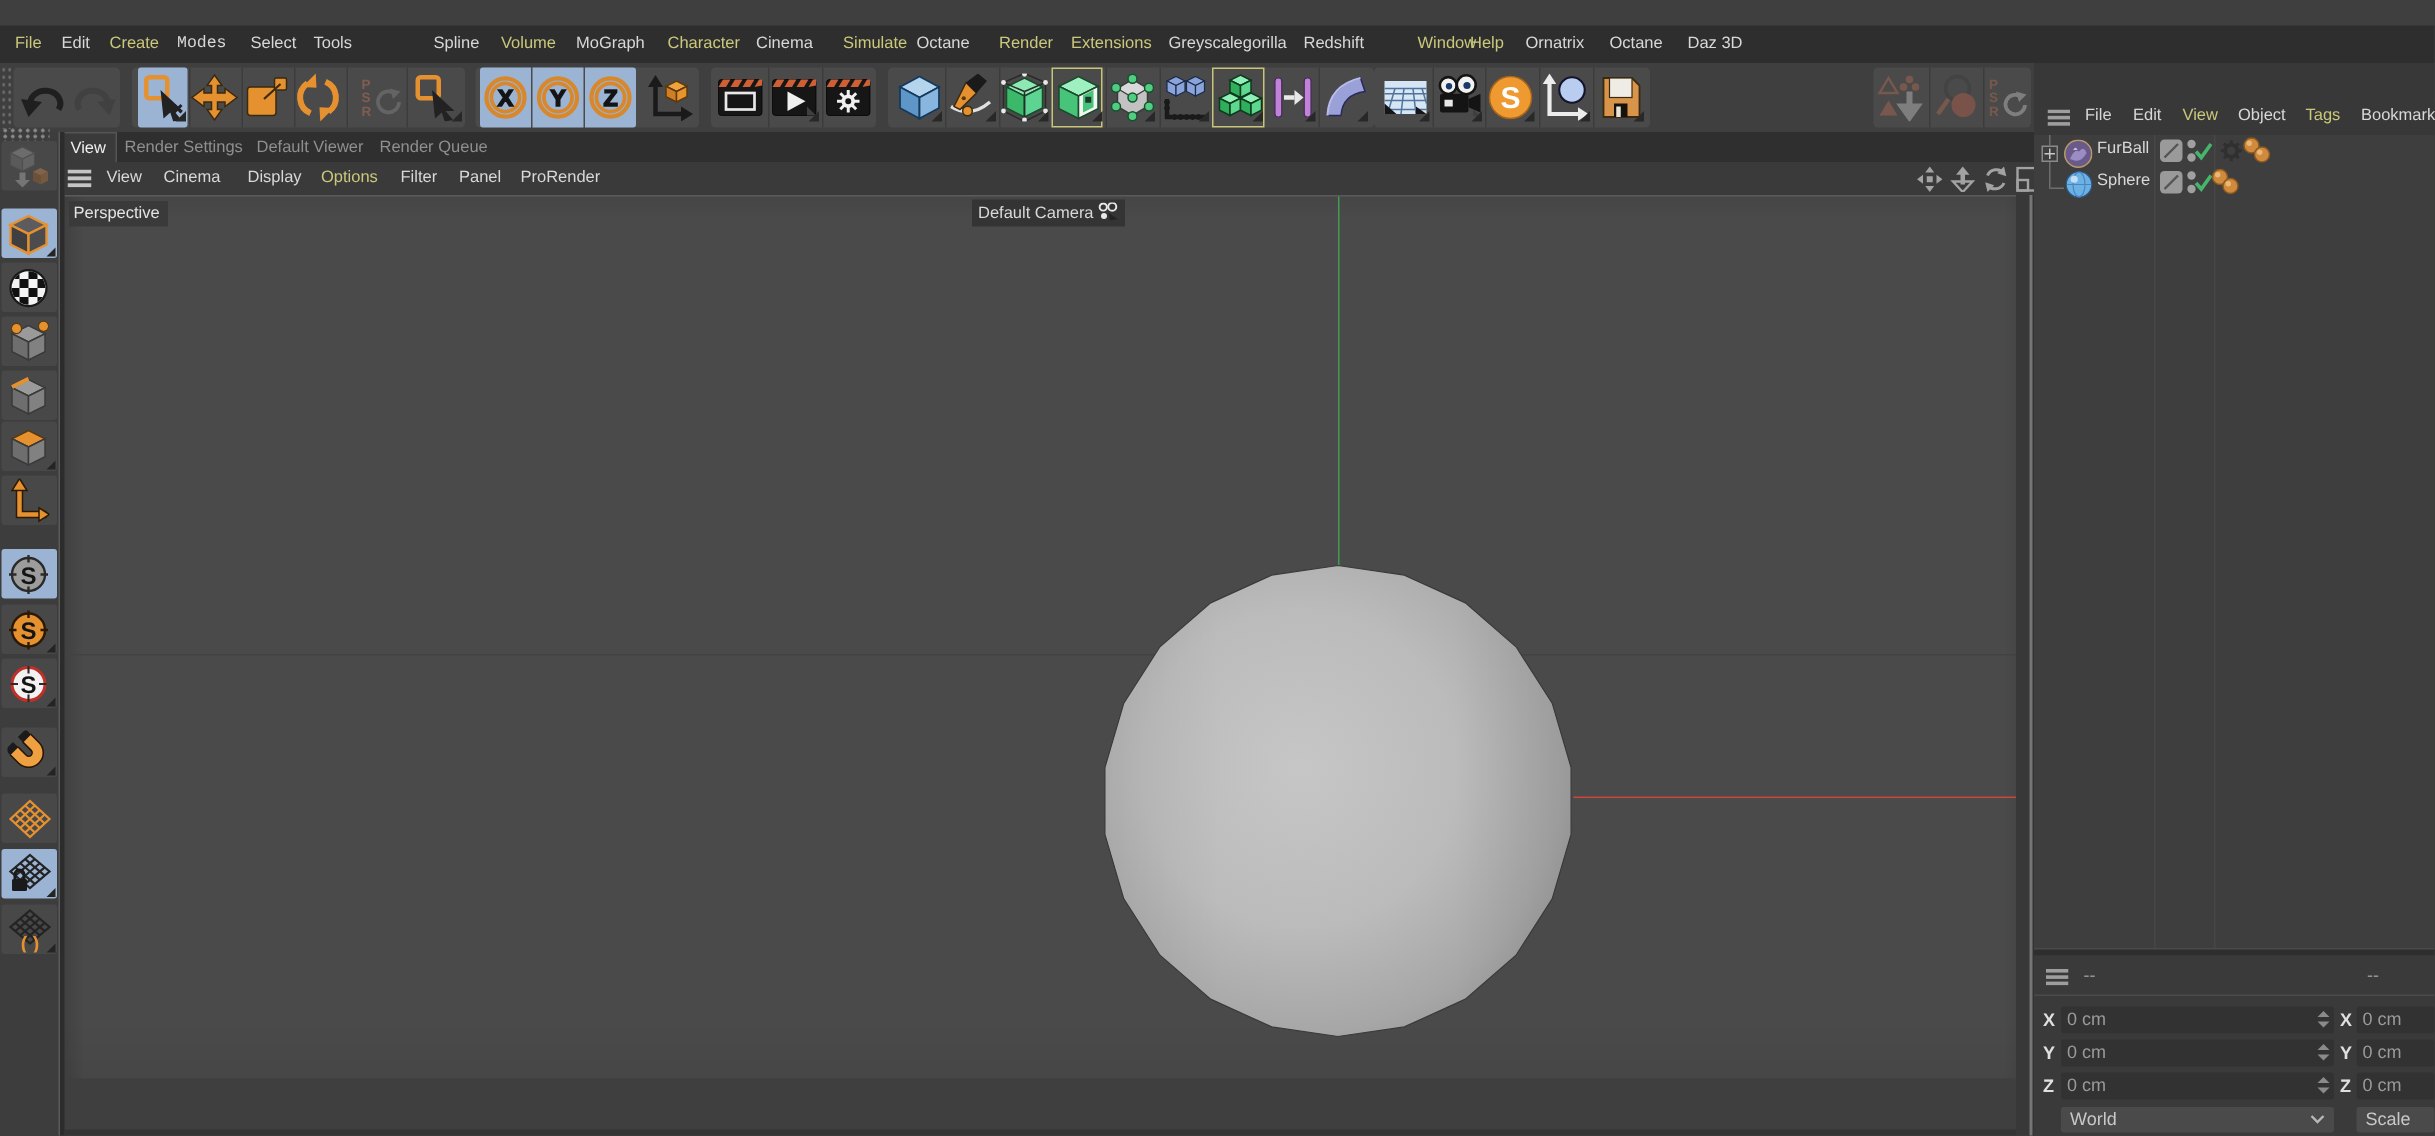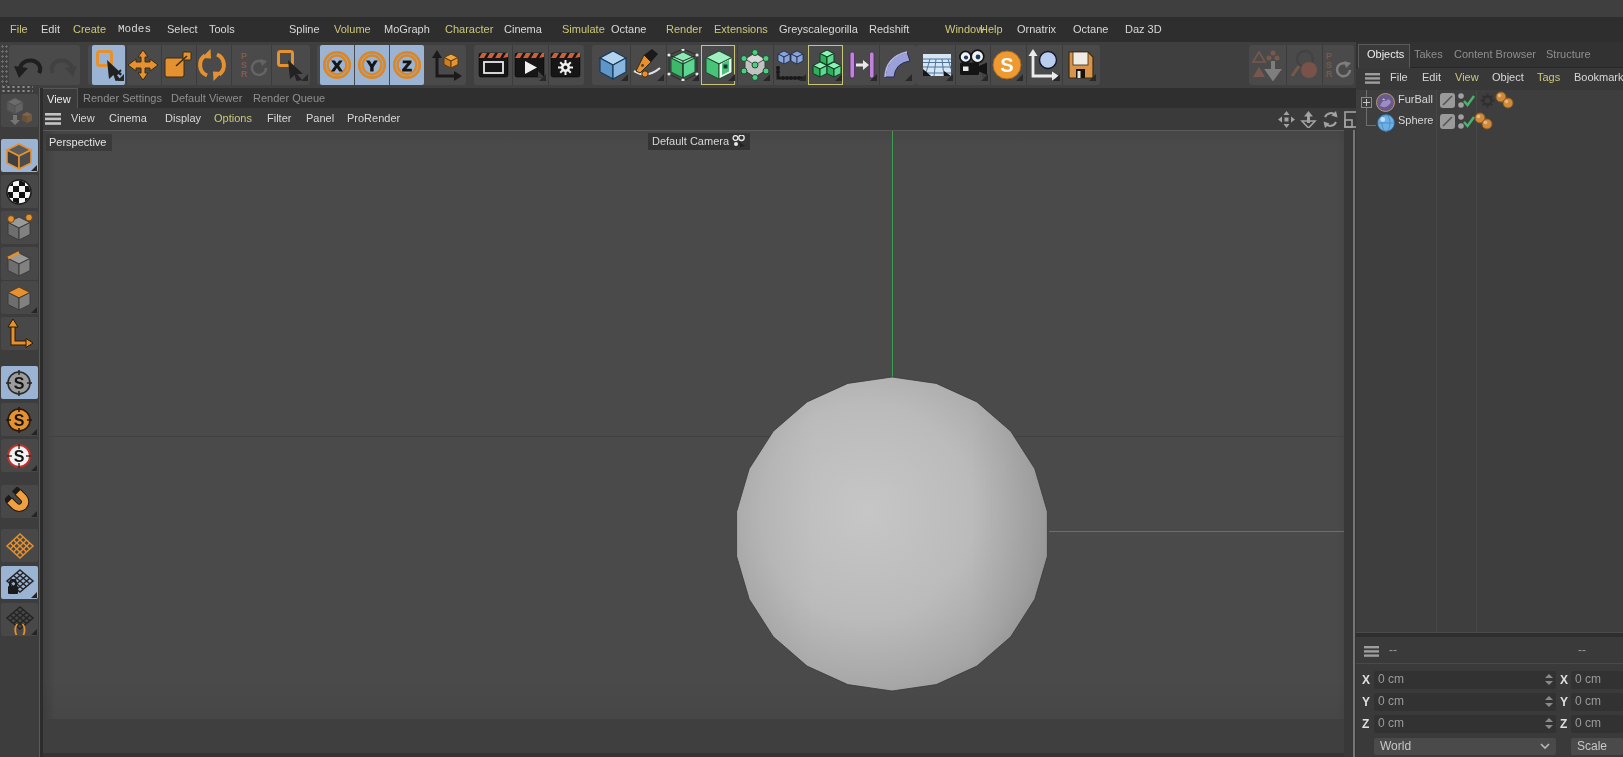--- a/index.html
+++ b/index.html
@@ -674,27 +674,20 @@
       <polygon points="159.0,2.0 114.8,8.4 74.1,26.9 40.3,56.2 16.2,93.8 3.6,136.7 3.6,181.3 16.2,224.2 40.3,261.8 74.1,291.1 114.8,309.6 159.0,316.0 203.2,309.6 243.9,291.1 277.7,261.8 301.8,224.2 314.4,181.3 314.4,136.7 301.8,93.8 277.7,56.2 243.9,26.9 203.2,8.4" fill="url(#sg)" stroke="#3a3a3a" stroke-width="0.8"></polygon>
       <polygon points="159.0,2.0 114.8,8.4 74.1,26.9 40.3,56.2 16.2,93.8 3.6,136.7 3.6,181.3 16.2,224.2 40.3,261.8 74.1,291.1 114.8,309.6 159.0,316.0 203.2,309.6 243.9,291.1 277.7,261.8 301.8,224.2 314.4,181.3 314.4,136.7 301.8,93.8 277.7,56.2 243.9,26.9 203.2,8.4" fill="url(#bands)"></polygon>
     </svg>
   </div>
   <div id="vedge"></div>
   <div id="redge">
       <div class="rl"></div>
     </div>
   <div id="bedge"></div>
   <div id="rpanel">
-    <div id="rtabs">
-      <div id="objtab"></div>
-      <div class="rtab act" style="left:11px;">Objects</div>
-      <div class="rtab" style="left:58px;">Takes</div>
-      <div class="rtab" style="left:98px;">Content Browser</div>
-      <div class="rtab" style="left:190px;">Structure</div>
-    </div>
     <div id="rdivider"></div>
     <div id="rmenu">
       <svg class="abs" style="left:9px; top:5px;" width="15" height="11">
           <rect x="0" y="0" width="15" height="2.4" fill="#9e9e9e"></rect>
           <rect x="0" y="4.2" width="15" height="2.4" fill="#9e9e9e"></rect>
           <rect x="0" y="8.4" width="15" height="2.4" fill="#9e9e9e"></rect>
         </svg>
       <div class="vm" style="left:34px; top:3px;">File</div>
       <div class="vm" style="left:66px; top:3px;">Edit</div>
       <div class="vm yel" style="left:99px; top:3px;">View</div>

